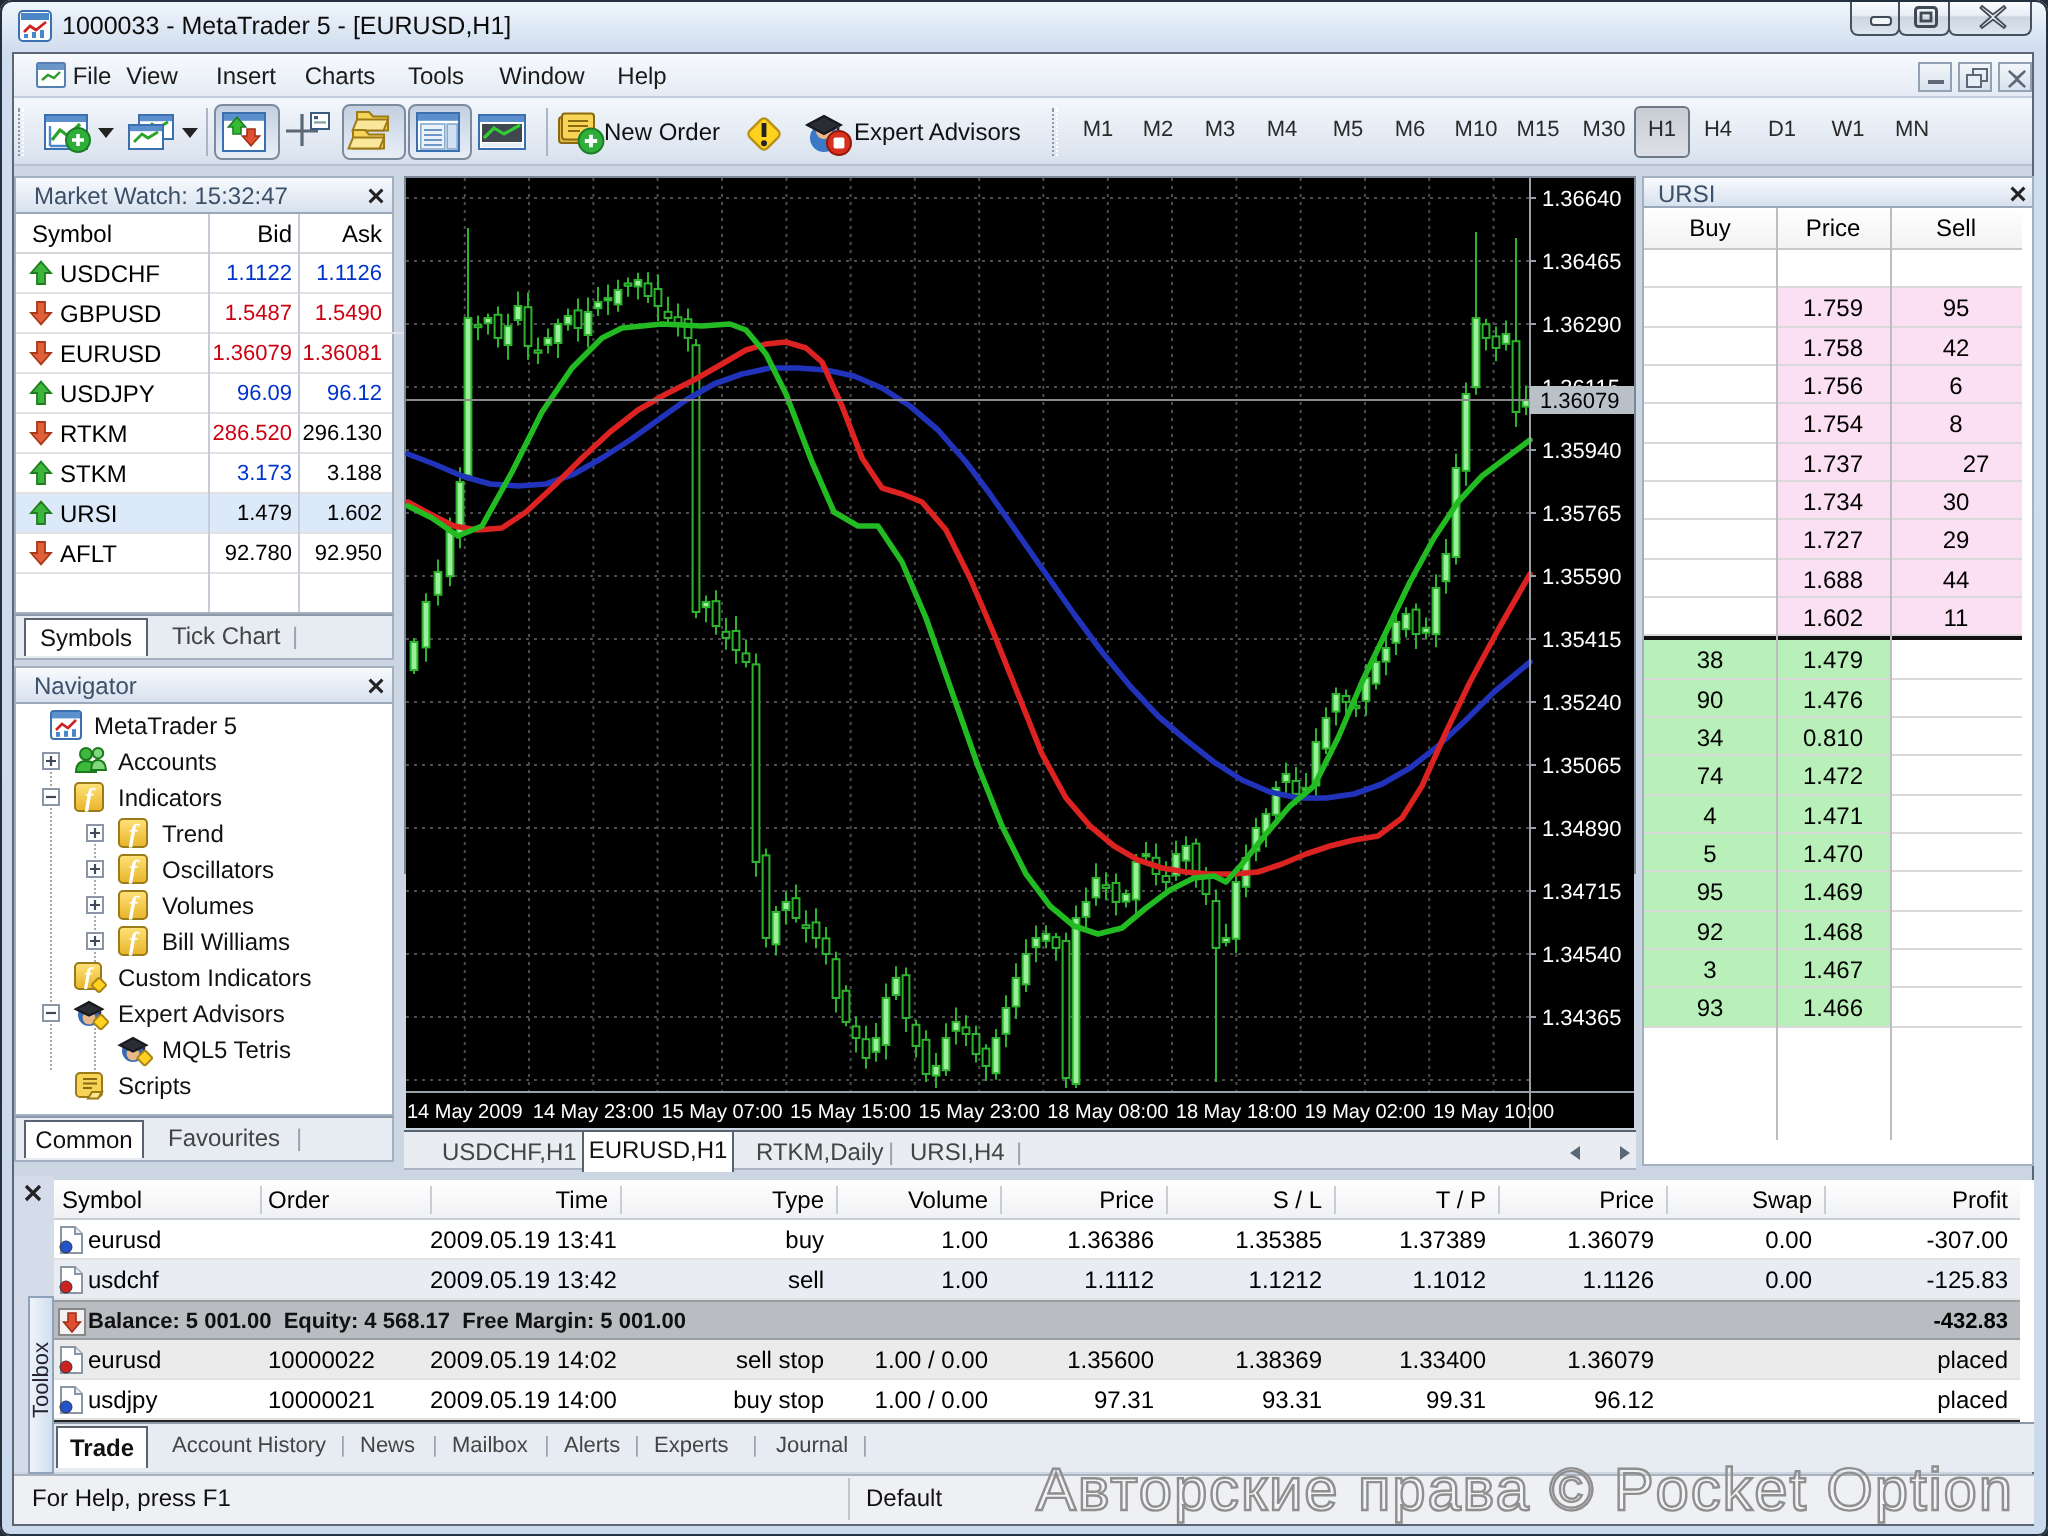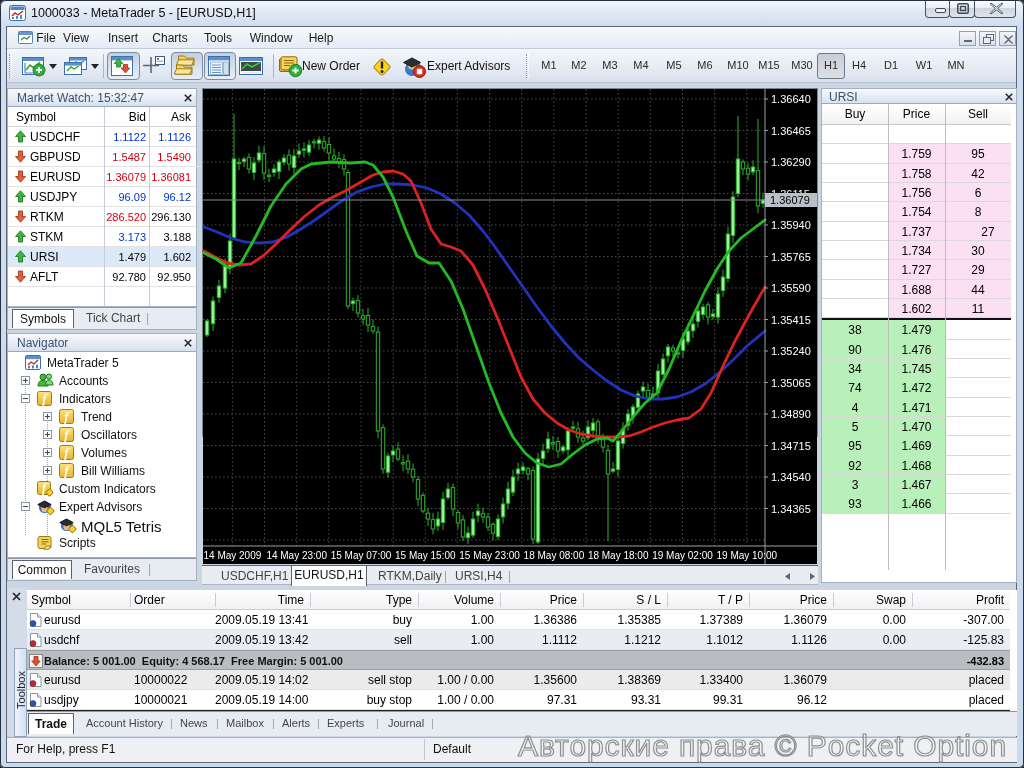--- a/index.html
+++ b/index.html
@@ -376,21 +376,21 @@
           <rect x="10.6" y="9.2" width="5.6" height="5.6" rx="1" transform="rotate(45 13.4 12)" fill="#ffd21e" stroke="#a8821a"></rect>
         </svg>
         <div class="t" style="left:51px;top:148px;font-size:12px;">Expert Advisors</div>
         <svg style="left:51px;top:165px" width="18" height="16" viewBox="0 0 18 16">
           <circle cx="7.5" cy="8.5" r="5.5" fill="#3a6ab0"></circle>
           <circle cx="7.5" cy="10" r="3.2" fill="#e8b88a"></circle>
           <path d="M0.8 5.6 L7.5 2 L14.2 5.6 L7.5 8.8 Z" fill="#2a2d33" stroke="#16181c"></path>
           <path d="M13 5.8 v3.6" stroke="#2a2d33" stroke-width="1.2"></path>
           <rect x="10.6" y="9.2" width="5.6" height="5.6" rx="1" transform="rotate(45 13.4 12)" fill="#ffd21e" stroke="#a8821a"></rect>
         </svg>
-        <div class="t" style="left:73px;top:166px;font-size:15px;">MQL5 Tetris</div>
+        <div class="t" style="left:73px;top:166px;font-size:12px;">MQL5 Tetris</div>
         <svg style="left:29px;top:183px" width="16" height="15" viewBox="0 0 16 15">
           <path d="M3 1.5 h9 a2 2 0 0 1 2 2 v8 a2 2 0 0 1 -2 2 h-9 a2 2 0 0 1 -2 -2 v-8 a2 2 0 0 1 2 -2 Z" fill="#f7d358" stroke="#9a7b18"></path>
           <path d="M4.5 4.5 h7 M4.5 6.8 h7 M4.5 9 h4.5" stroke="#8a6a10" stroke-width="1"></path>
           <path d="M9 11 l5 0 l-2 3.2 l-5 0 Z" fill="#ffe690" stroke="#9a7b18"></path>
         </svg>
         <div class="t" style="left:51px;top:184px;font-size:12px;">Scripts</div>
       </div>
       <div class="tabbar" style="left:0px;top:225px;width:190px;height:23px;">
         <div class="tabsel" style="left:4px;top:1px;width:60px;height:19px;"><div class="t" style="left:0px;top:2px;position:relative;display:inline;">Common</div></div>
         <div class="tabun" style="left:76px;top:3px;">Favourites</div>
@@ -793,21 +793,21 @@
           <div class="cell" style="left:66px;top:3px;width:57px;text-align:center;">1.479</div>
         </div>
         <div class="" style="left:0px;top:235.63px;width:189px;height:19.33px;border-bottom:1px solid #d9d9d9;">
           <div class="" style="left:0px;top:0px;width:123px;height:18.33px;background:#b9efb9;"></div>
           <div class="cell" style="left:0px;top:3px;width:66px;text-align:center;">90</div>
           <div class="cell" style="left:66px;top:3px;width:57px;text-align:center;">1.476</div>
         </div>
         <div class="" style="left:0px;top:254.96px;width:189px;height:19.33px;border-bottom:1px solid #d9d9d9;">
           <div class="" style="left:0px;top:0px;width:123px;height:18.33px;background:#b9efb9;"></div>
           <div class="cell" style="left:0px;top:3px;width:66px;text-align:center;">34</div>
-          <div class="cell" style="left:66px;top:3px;width:57px;text-align:center;">1.745</div>
+          <div class="cell" style="left:66px;top:3px;width:57px;text-align:center;">0.810</div>
         </div>
         <div class="" style="left:0px;top:274.29px;width:189px;height:19.33px;border-bottom:1px solid #d9d9d9;">
           <div class="" style="left:0px;top:0px;width:123px;height:18.33px;background:#b9efb9;"></div>
           <div class="cell" style="left:0px;top:3px;width:66px;text-align:center;">74</div>
           <div class="cell" style="left:66px;top:3px;width:57px;text-align:center;">1.472</div>
         </div>
         <div class="" style="left:0px;top:293.62px;width:189px;height:19.33px;border-bottom:1px solid #d9d9d9;">
           <div class="" style="left:0px;top:0px;width:123px;height:18.33px;background:#b9efb9;"></div>
           <div class="cell" style="left:0px;top:3px;width:66px;text-align:center;">4</div>
           <div class="cell" style="left:66px;top:3px;width:57px;text-align:center;">1.471</div>

